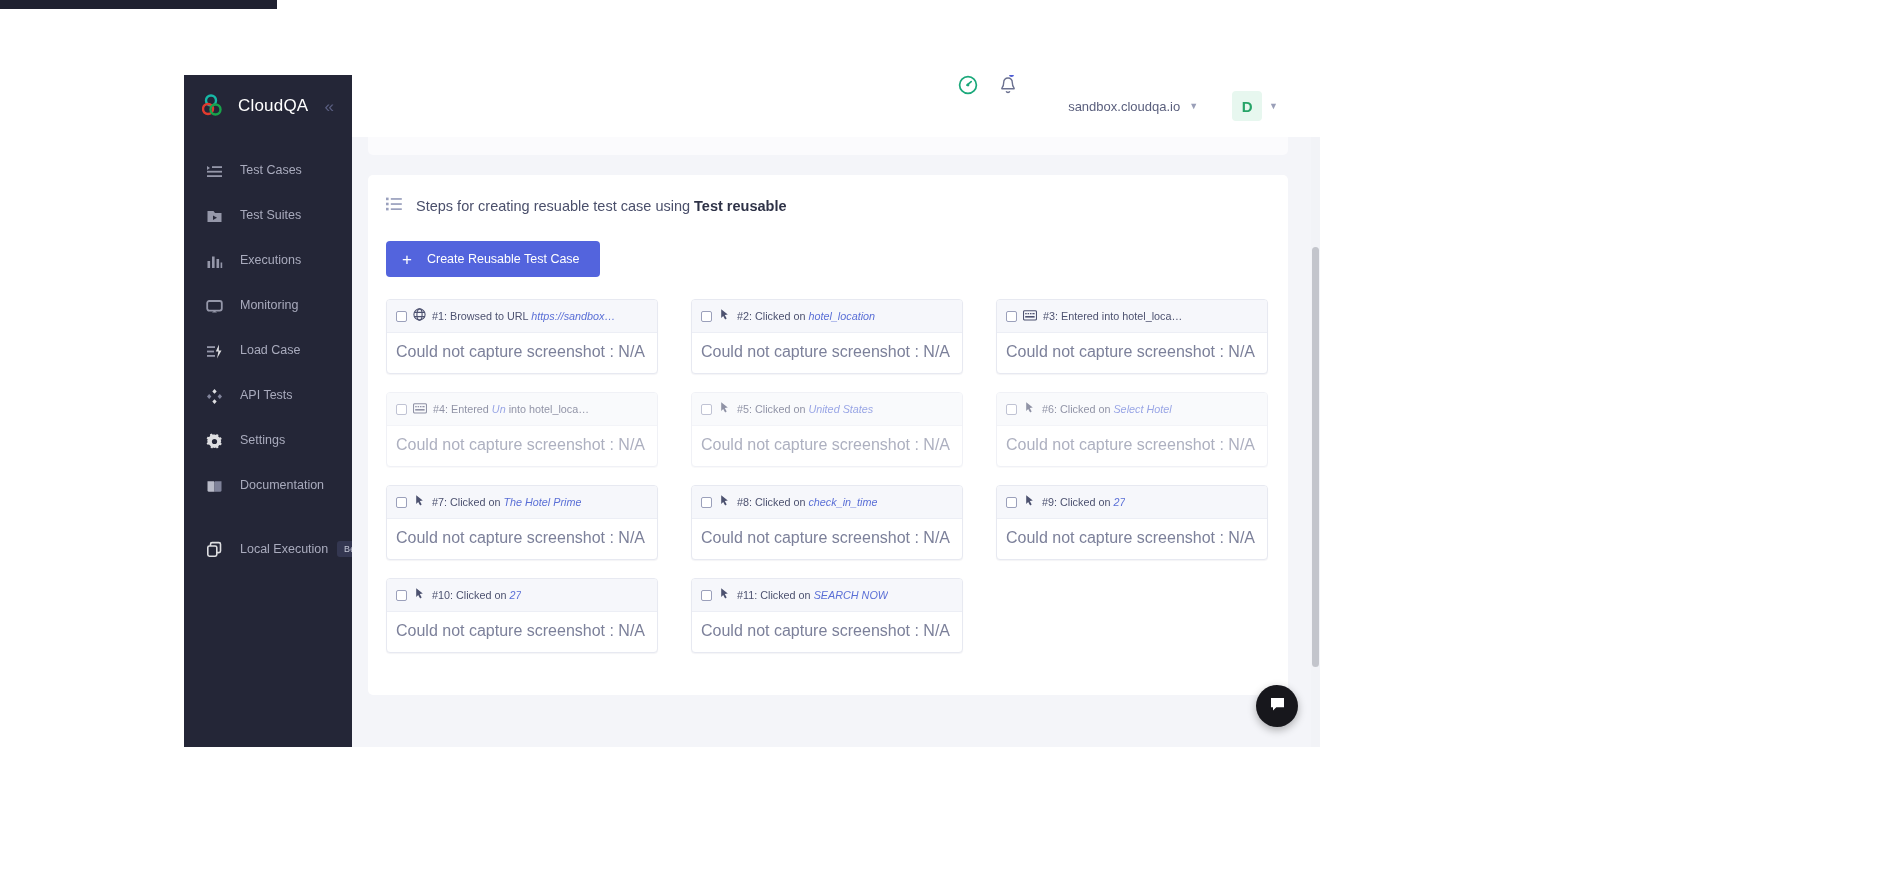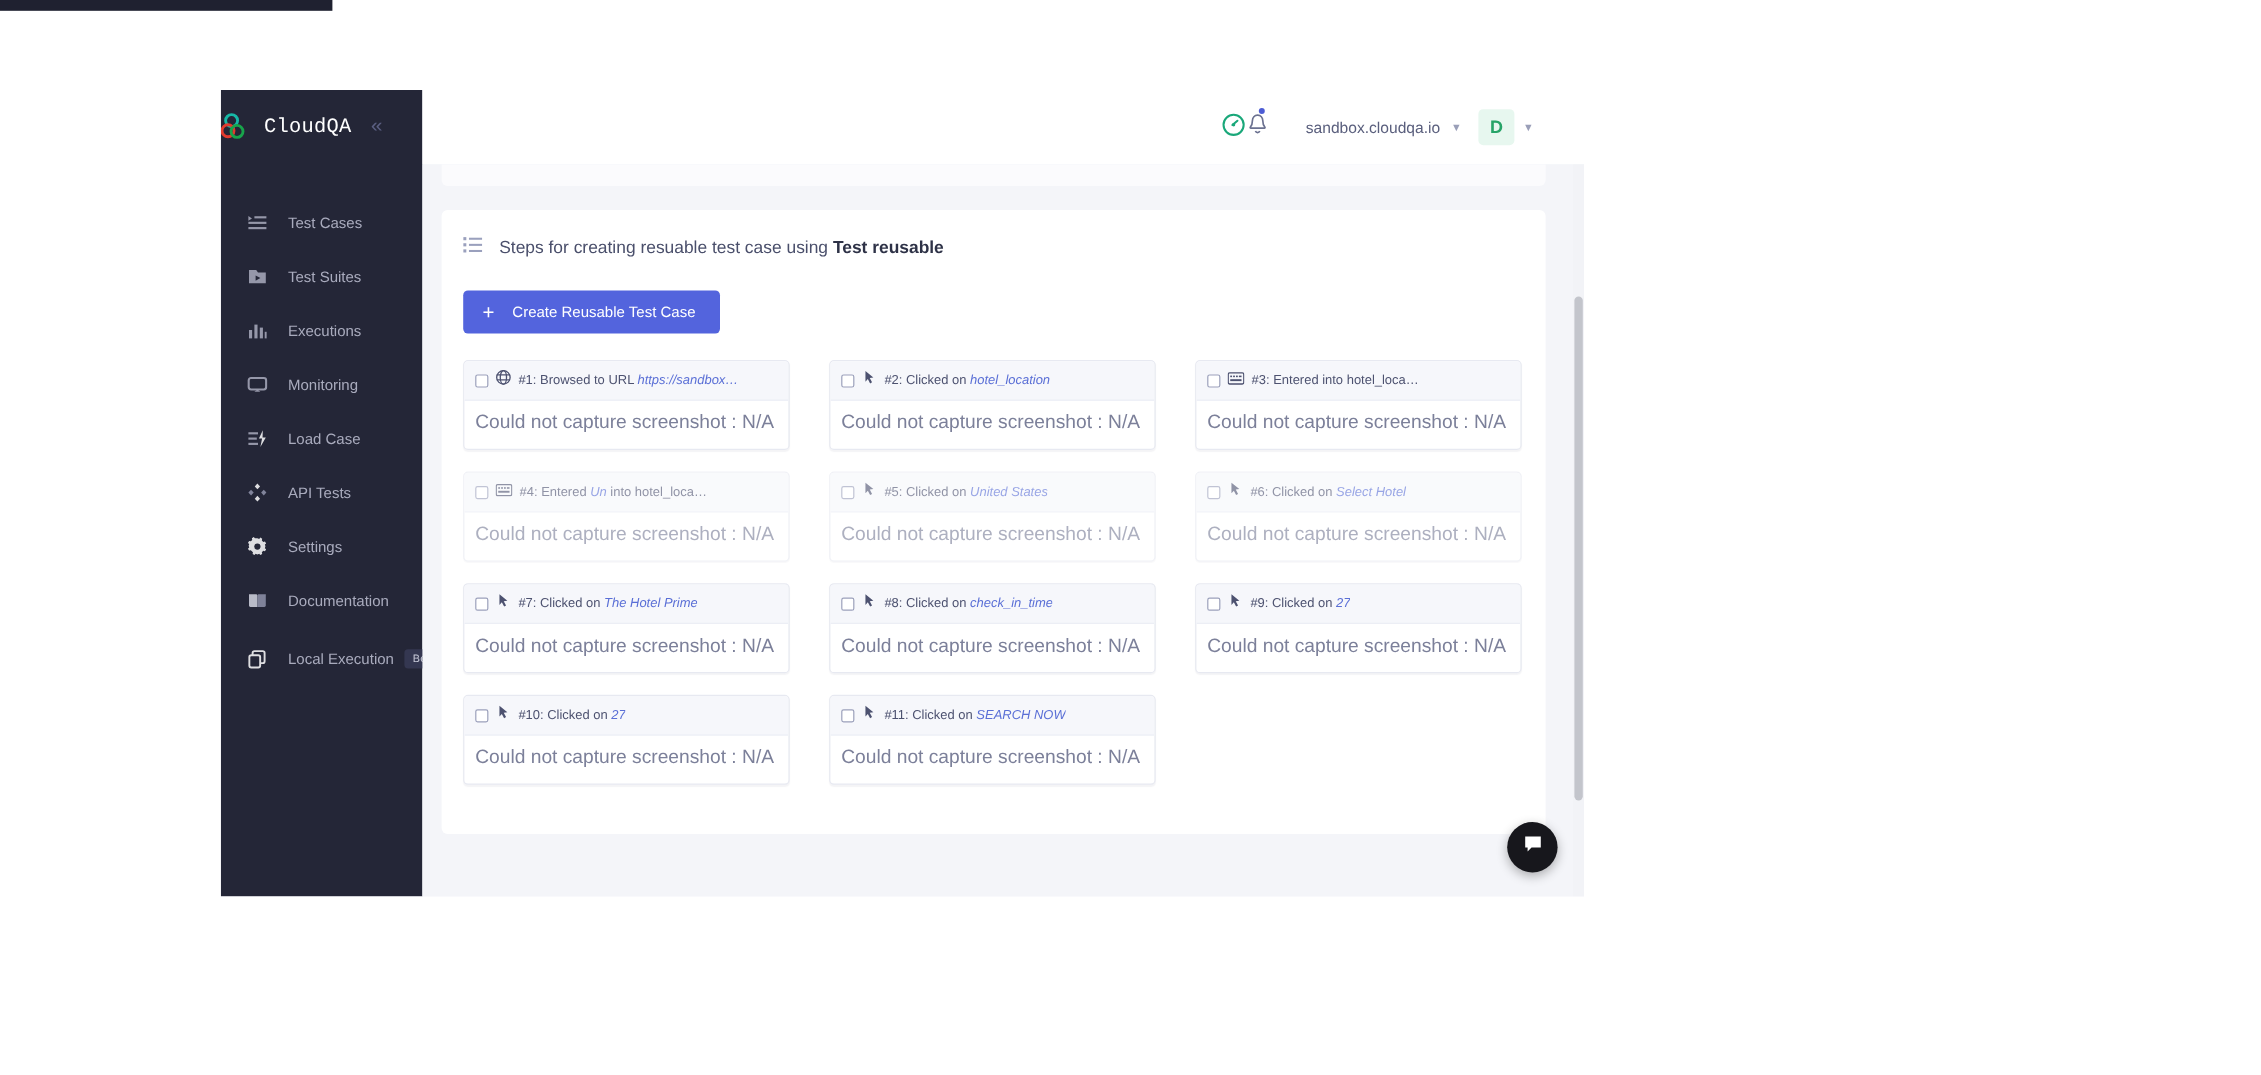--- a/index.html
+++ b/index.html
@@ -26,51 +26,51 @@
   }
 
   
   .sidebar {
     position: absolute; left: 0; top: 0;
     width: 168px; height: 672px;
     background: #242637;
   }
   .brand {
     height: 62px; display: flex; align-items: center;
-    gap: 10px; font-family: Liberation Mono, monospace;
+    padding-left: 18px; gap: 10px;
   }
   .brand-logo { width: 26px; height: 24px; position: relative; flex: none; }
   .brand-name {
     color: #ffffff; font-size: 17px; letter-spacing: .2px; font-weight: 400;
   }
   .brand-collapse {
     color: #5b5f82; font-size: 17px; margin-left: 6px; line-height: 1;
   }
   .nav { margin-top: 26px; }
   .nav-item {
-    display: flex; align-items: center; gap: 17px;
+    display: flex; gap: 17px;
     padding: 0 14px 0 22px; height: 45px;
     color: #a9abbd; font-size: 12.5px; cursor: pointer;
   }
   .nav-item .ico { width: 17px; height: 17px; flex: none; display:block; opacity:.85; }
   .nav-item .lbl { white-space: nowrap; }
   .nav-item.two-line { height: 52px; align-items: center; }
   .nav-item.two-line .lbl { line-height: 1.35; max-width: 62px; }
   .beta-badge {
     background: #343751; color: #c5c7d6;
     font-size: 9px; padding: 3px 7px; border-radius: 3px;
     margin-left: 18px; align-self: center; letter-spacing:.3px;
   }
 
   
   .header {
     position: absolute; left: 168px; top: 0;
     width: 968px; height: 62px; background: #ffffff;
-    display: flex; align-items: center; justify-content: flex-end;
-    padding-right: 42px; 
+    display: flex; justify-content: flex-end;
+    padding-right: 42px; gap: 20px;
   }
   .hdr-icon { cursor: pointer; display: block; }
   .bell-wrap { position: relative; display: block; cursor: pointer; }
   .bell-dot {
     position: absolute; top: -3px; right: 4px;
     width: 5px; height: 5px; border-radius: 50%; background: #4d5cd4;
   }
   .tenant {
     display: flex; align-items: center; gap: 9px;
     color: #5a5f7d; font-size: 13px; cursor: pointer; margin-left: 30px;

